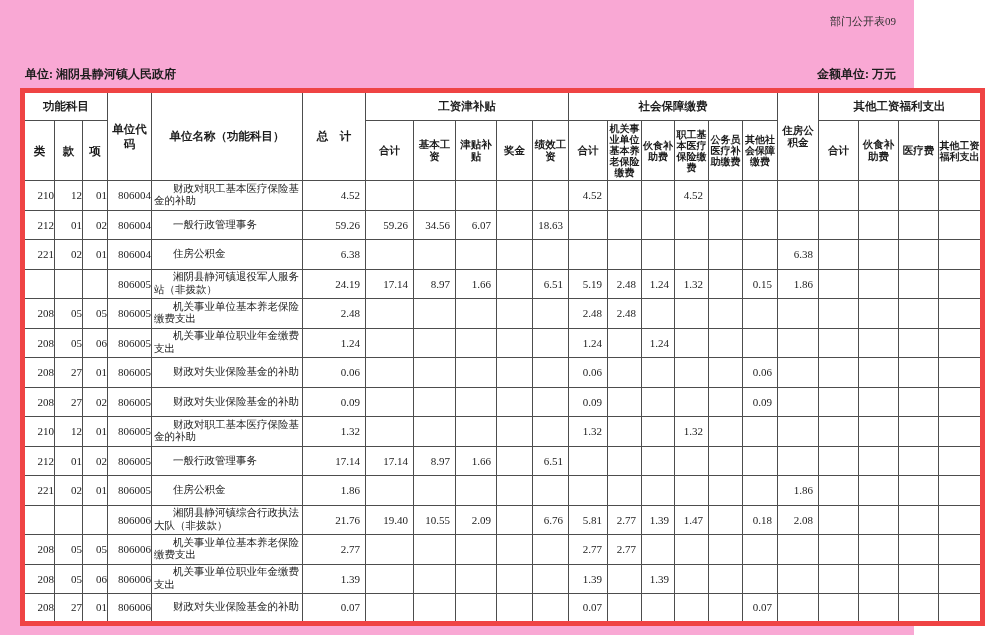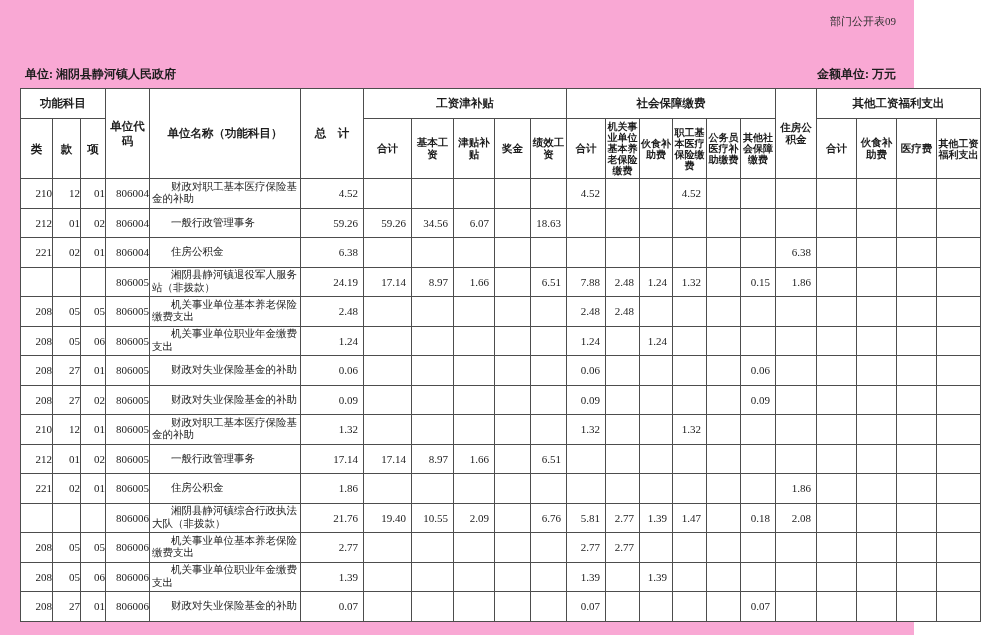--- a/index.html
+++ b/index.html
@@ -10,21 +10,21 @@
   .doc-label { position:absolute; top:14px; right:18px; font-size:11px; color:#333; }
   .title { position:absolute; top:34px; left:0; width:100%; text-align:center;
     font-size:17px; font-weight:bold; letter-spacing:0.5px; }
   .meta { position:absolute; top:66px; left:25px; right:18px; height:16px; }
   .meta .unit { float:left; font-size:12px; font-weight:bold; }
   .meta .amount { float:right; font-size:12px; font-weight:bold; }
 
   table.budget { position:absolute; top:88px; left:20px; width:960px;
     border-collapse:collapse; table-layout:fixed; }
   table.budget th, table.budget td { border:1px solid #4d4d4d; overflow:hidden; }
-  table.budget { border:1px solid #ef4444;padding-left:20px; }
+  table.budget { border:5px solid #ef4444;padding-left:20px; }
 
   thead th { font-weight:bold; text-align:center; vertical-align:middle;
     background:#fff; padding:1px; }
   .gh { font-size:11.5px; height:30px; }
   .sh { font-size:10.5px; line-height:12px; height:60px; }
   .sh-big { font-size:11.5px; }
   .sh-tiny { font-size:10px; line-height:11px; padding:0; }
 
   tbody tr { height:29.5px; }
   tbody td { font-size:11px; vertical-align:middle; background:#fff; }
@@ -181,21 +181,21 @@
           <td class="code"></td>
           <td class="code"></td>
           <td class="code">806005</td>
           <td class="name">湘阴县静河镇退役军人服务站（非拨款）</td>
           <td class="num">24.19</td>
           <td class="num">17.14</td>
           <td class="num">8.97</td>
           <td class="num">1.66</td>
           <td class="num"></td>
           <td class="num">6.51</td>
-          <td class="num">7.88</td>
+          <td class="num">5.19</td>
           <td class="num">2.48</td>
           <td class="num">1.24</td>
           <td class="num">1.32</td>
           <td class="num"></td>
           <td class="num">0.15</td>
           <td class="num">1.86</td>
           <td class="num"></td>
           <td class="num"></td>
           <td class="num"></td>
           <td class="num"></td>

